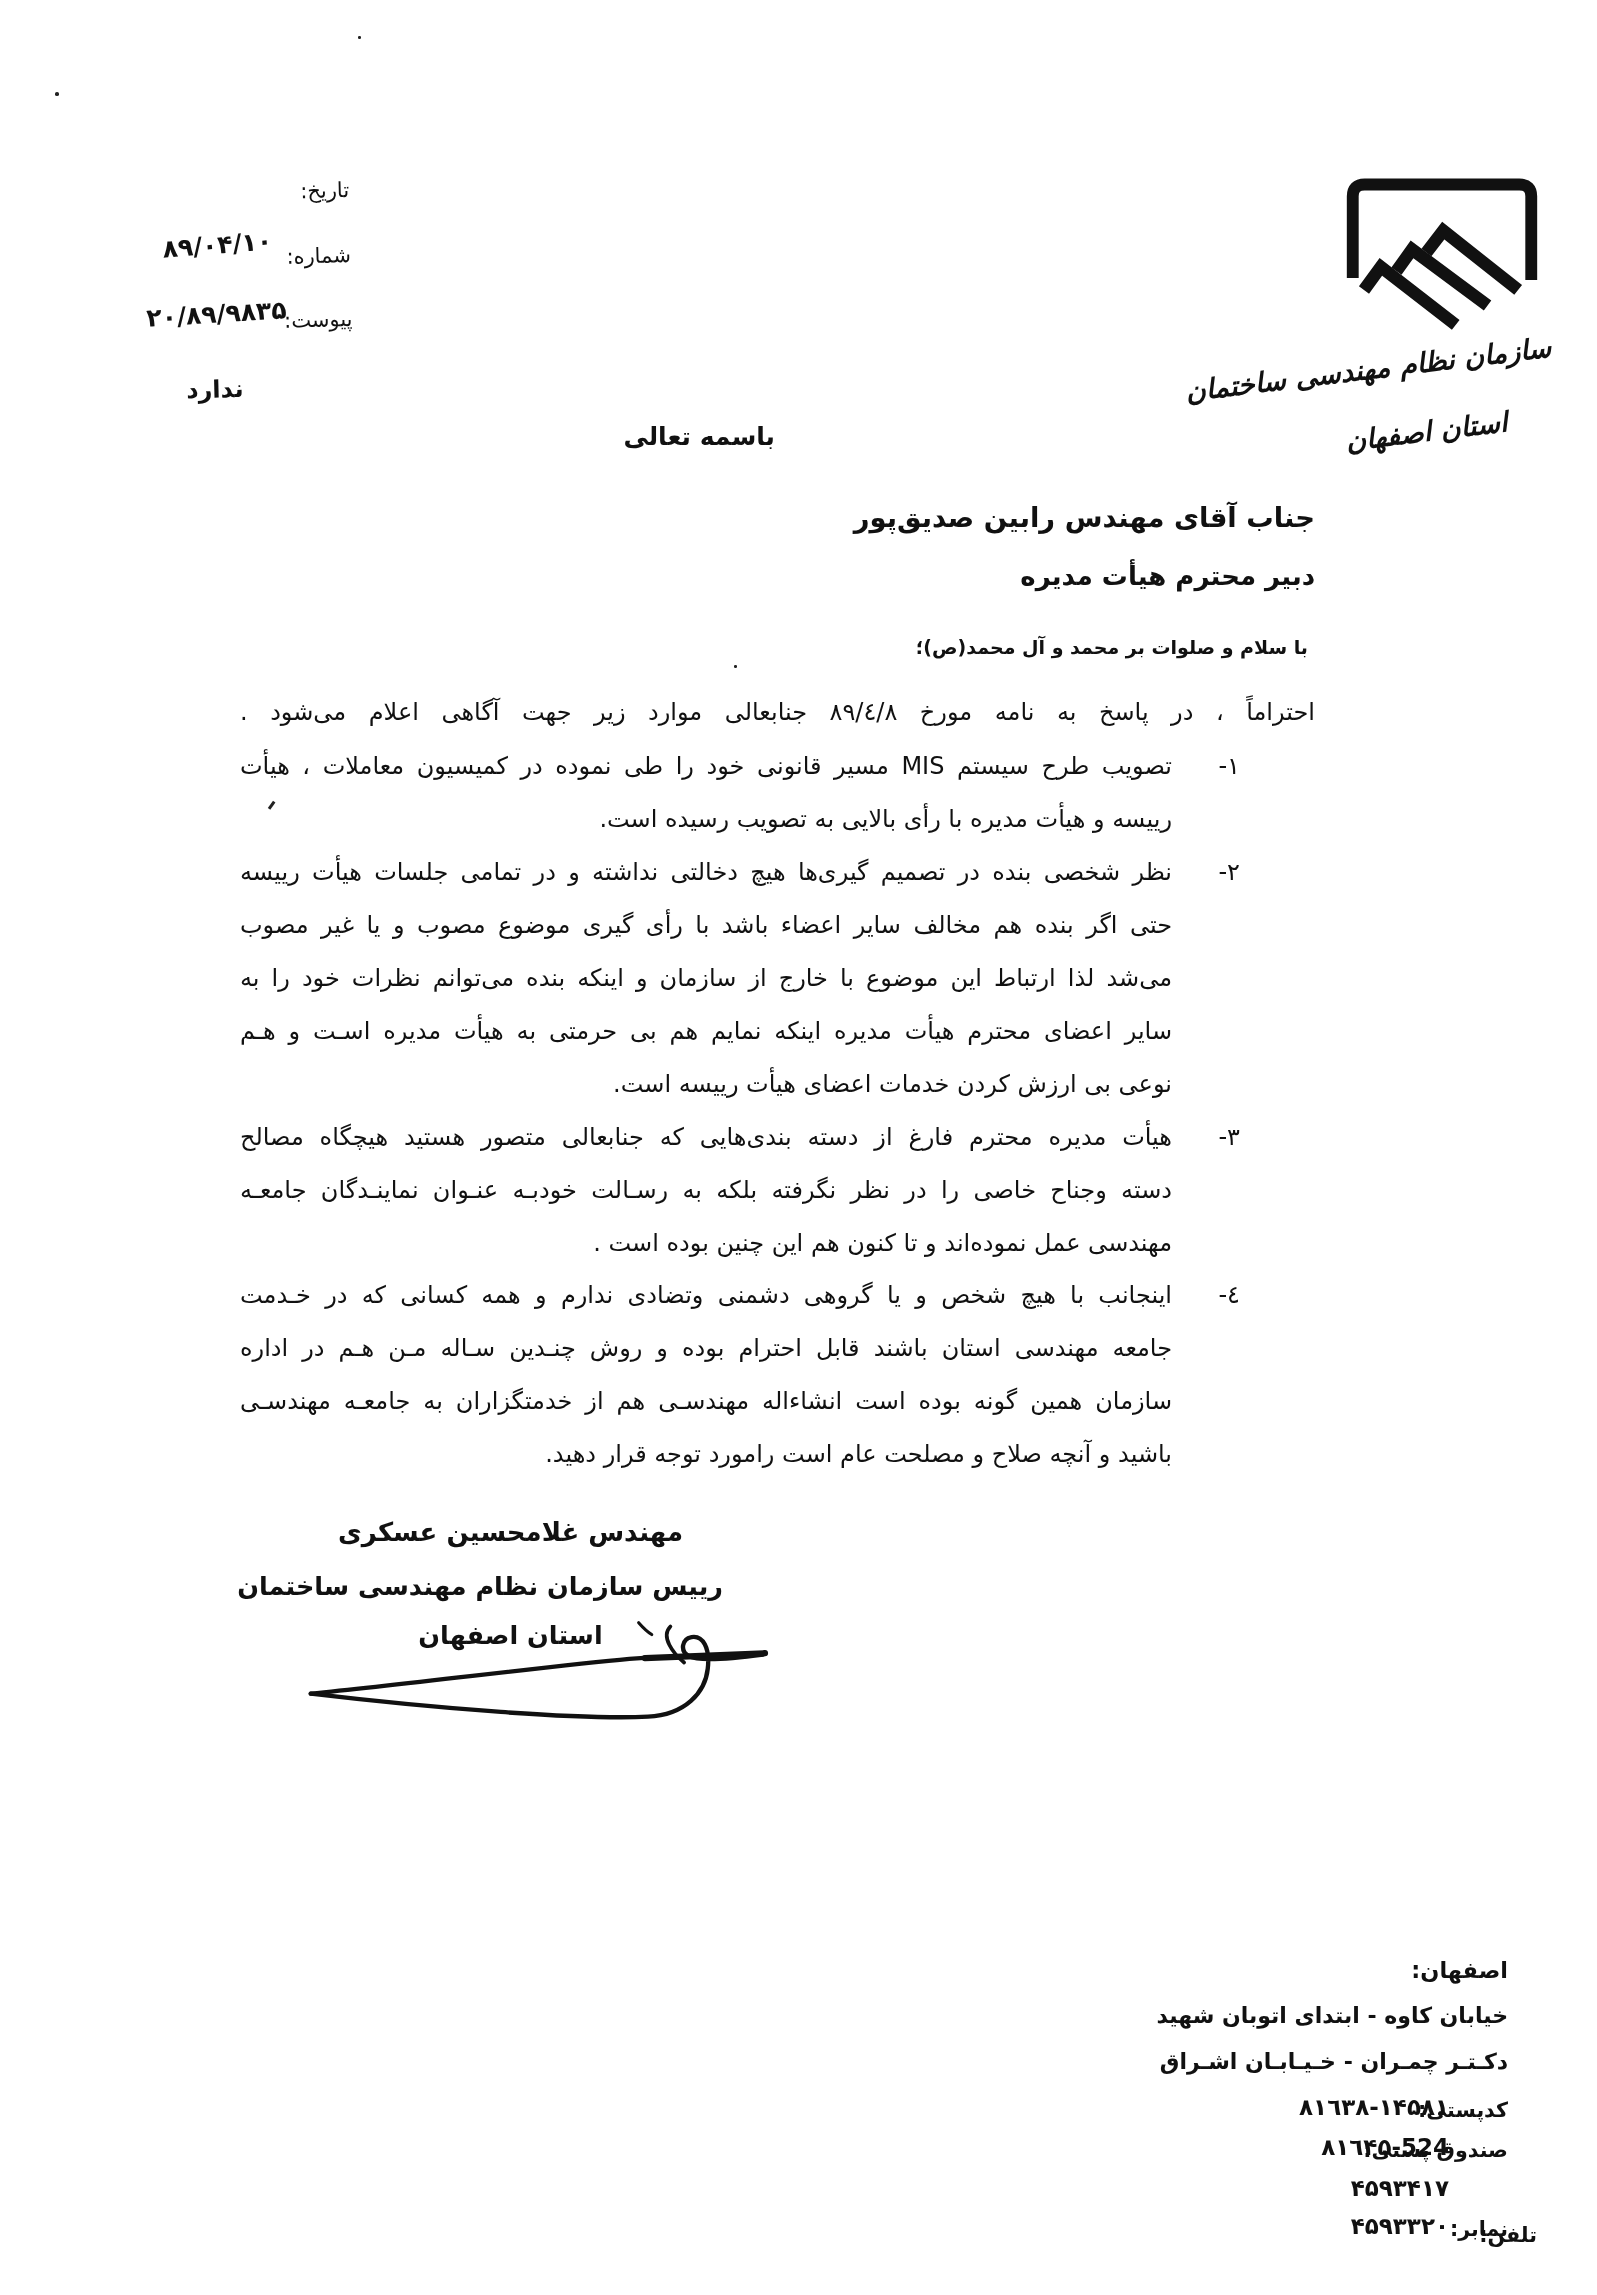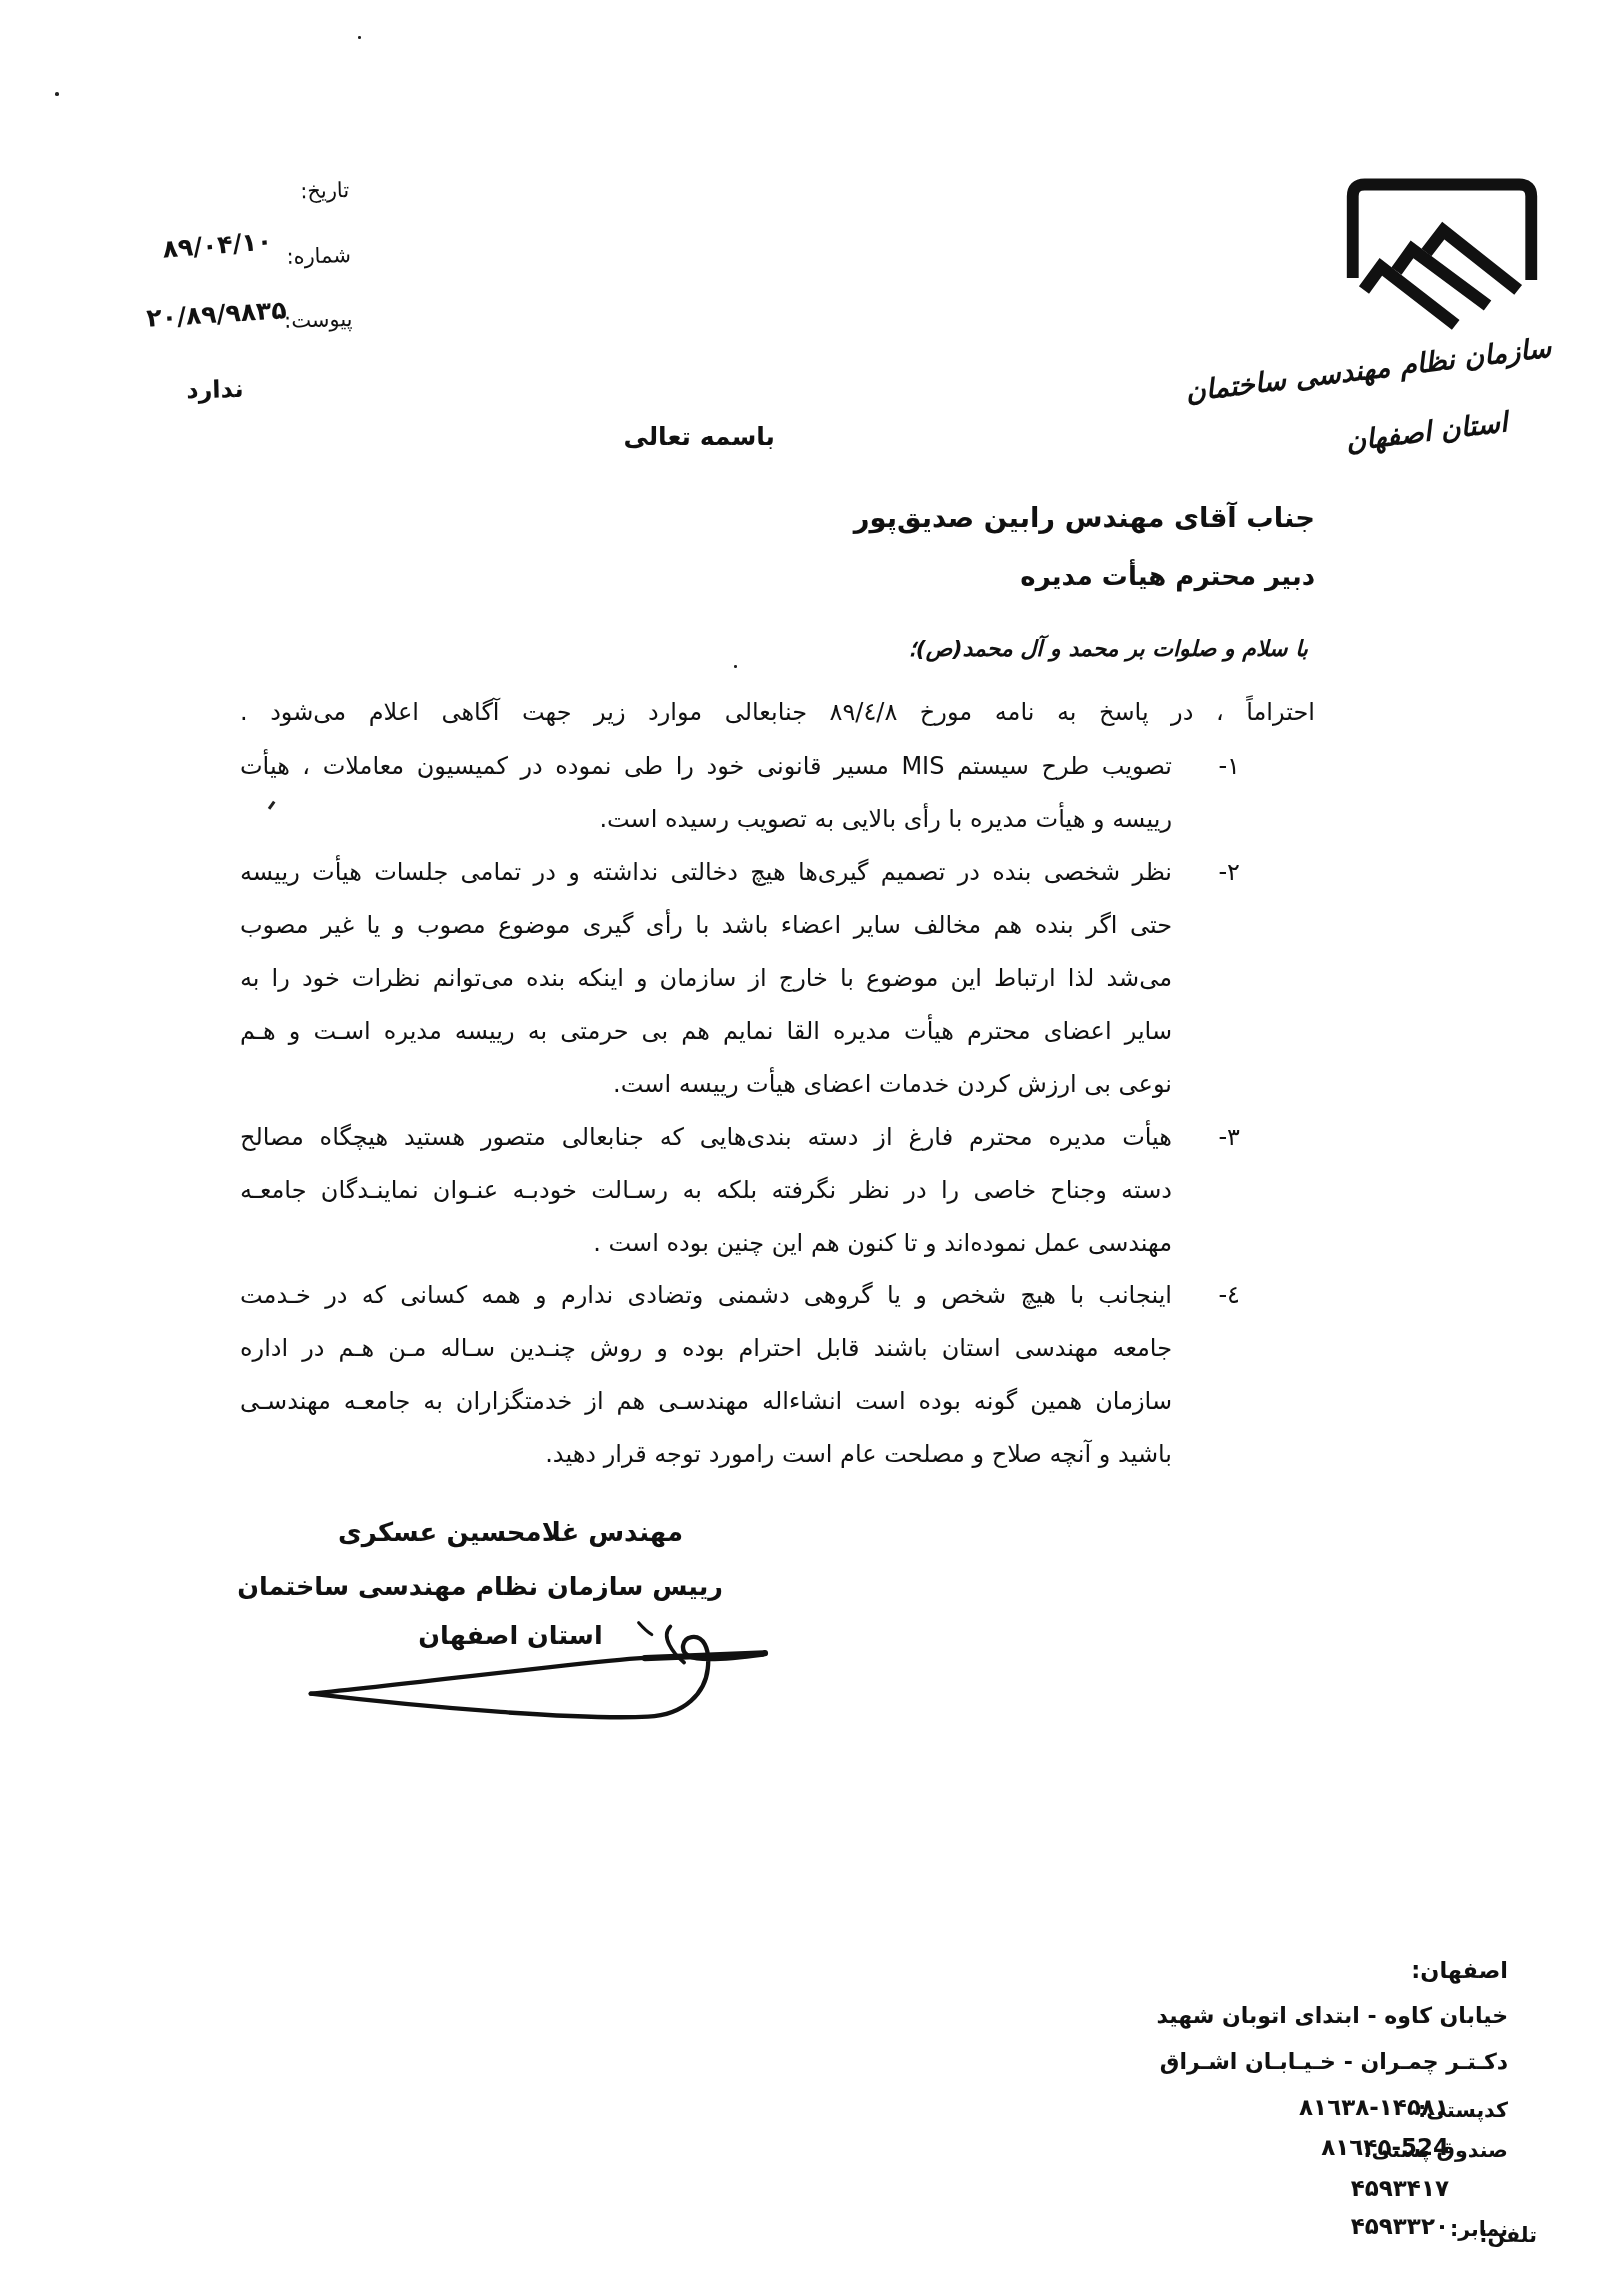--- a/index.html
+++ b/index.html
@@ -48,36 +48,36 @@
   </span>
 </div>
 <div class="abs fa calli ctr nw" style="left:1265px;top:349px;width:287px;font-size:27.4px;">سازمان نظام مهندسی ساختمان</div>
 <div class="abs fa calli ctr nw" style="left:1327px;top:416px;width:199px;font-size:27.4px;">استان اصفهان</div>
 
 <div class="abs fa b ctr nw" style="left:632px;top:422px;width:143px;font-size:25px;">باسمه تعالی</div>
 
 <div class="abs fa b tr nw" style="left:935px;top:502px;width:380px;font-size:27.4px;">جناب آقای مهندس رابین صدیق‌پور</div>
 <div class="abs fa b tr nw" style="left:935px;top:561px;width:380px;font-size:26px;">دبیر محترم هیأت مدیره</div>
 
-<div class="abs fa b tr nw" style="left:872px;top:636px;width:436px;font-size:22px;font-style:italic;">با سلام و صلوات بر محمد و آل محمد(ص)؛</div>
+<div class="abs fa b tr nw" style="left:872px;top:636px;width:436px;font-size:19px;">با سلام و صلوات بر محمد و آل محمد(ص)؛</div>
 
 <div class="abs fa bodyline just" style="left:240px;top:697px;width:1075px;">احتراماً ، در پاسخ به نامه مورخ ⁦۸۹/٤/۸⁩ جنابعالی موارد زیر جهت آگاهی اعلام می‌شود .</div>
 
 <div class="abs fa bodyline tr" style="left:1193px;top:751px;width:47px;">۱-</div>
 <div class="abs fa bodyline tr" style="left:1193px;top:857px;width:47px;">۲-</div>
 <div class="abs fa bodyline tr" style="left:1193px;top:1122px;width:47px;">۳-</div>
 <div class="abs fa bodyline tr" style="left:1193px;top:1280px;width:47px;">٤-</div>
 
 <div class="abs fa bodyline just" style="left:240px;top:751px;width:932px;">تصویب طرح سیستم MIS مسیر قانونی خود را طی نموده در کمیسیون معاملات ، هیأت</div>
 <div class="abs fa bodyline tr" style="left:240px;top:804px;width:932px;">رییسه و هیأت مدیره با رأی بالایی به تصویب رسیده است.</div>
 
 <div class="abs fa bodyline just" style="left:240px;top:857px;width:932px;">نظر شخصی بنده در تصمیم گیری‌ها هیچ دخالتی نداشته و در تمامی جلسات هیأت رییسه</div>
 <div class="abs fa bodyline just" style="left:240px;top:910px;width:932px;">حتی اگر بنده هم مخالف سایر اعضاء باشد با رأی گیری موضوع مصوب و یا غیر مصوب</div>
 <div class="abs fa bodyline just" style="left:240px;top:963px;width:932px;">می‌شد لذا ارتباط این موضوع با خارج از سازمان و اینکه بنده می‌توانم نظرات خود را به</div>
-<div class="abs fa bodyline just" style="left:240px;top:1016px;width:932px;">سایر اعضای محترم هیأت مدیره القا نمایم هم بی حرمتی به رییسه مدیره اسـت و هـم</div>
+<div class="abs fa bodyline just" style="left:240px;top:1016px;width:932px;">سایر اعضای محترم هیأت مدیره اینکه نمایم هم بی حرمتی به هیأت مدیره اسـت و هـم</div>
 <div class="abs fa bodyline tr" style="left:240px;top:1069px;width:932px;">نوعی بی ارزش کردن خدمات اعضای هیأت رییسه است.</div>
 
 <div class="abs fa bodyline just" style="left:240px;top:1122px;width:932px;">هیأت مدیره محترم فارغ از دسته بندی‌هایی که جنابعالی متصور هستید هیچگاه مصالح</div>
 <div class="abs fa bodyline just" style="left:240px;top:1175px;width:932px;">دسته وجناح خاصی را در نظر نگرفته بلکه به رسـالت خودبـه عنـوان نماینـدگان جامعـه</div>
 <div class="abs fa bodyline tr" style="left:240px;top:1228px;width:932px;">مهندسی عمل نموده‌اند و تا کنون هم این چنین بوده است .</div>
 
 <div class="abs fa bodyline just" style="left:240px;top:1280px;width:932px;">اینجانب با هیچ شخص و یا گروهی دشمنی وتضادی ندارم و همه کسانی که در خـدمت</div>
 <div class="abs fa bodyline just" style="left:240px;top:1333px;width:932px;">جامعه مهندسی استان باشند قابل احترام بوده و روش چنـدین سـاله مـن هـم در اداره</div>
 <div class="abs fa bodyline just" style="left:240px;top:1386px;width:932px;">سازمان همین گونه بوده است انشاءاله مهندسـی هم از خدمتگزاران به جامعـه مهندسـی</div>
 <div class="abs fa bodyline tr" style="left:240px;top:1439px;width:932px;">باشید و آنچه صلاح و مصلحت عام است رامورد توجه قرار دهید.</div>

